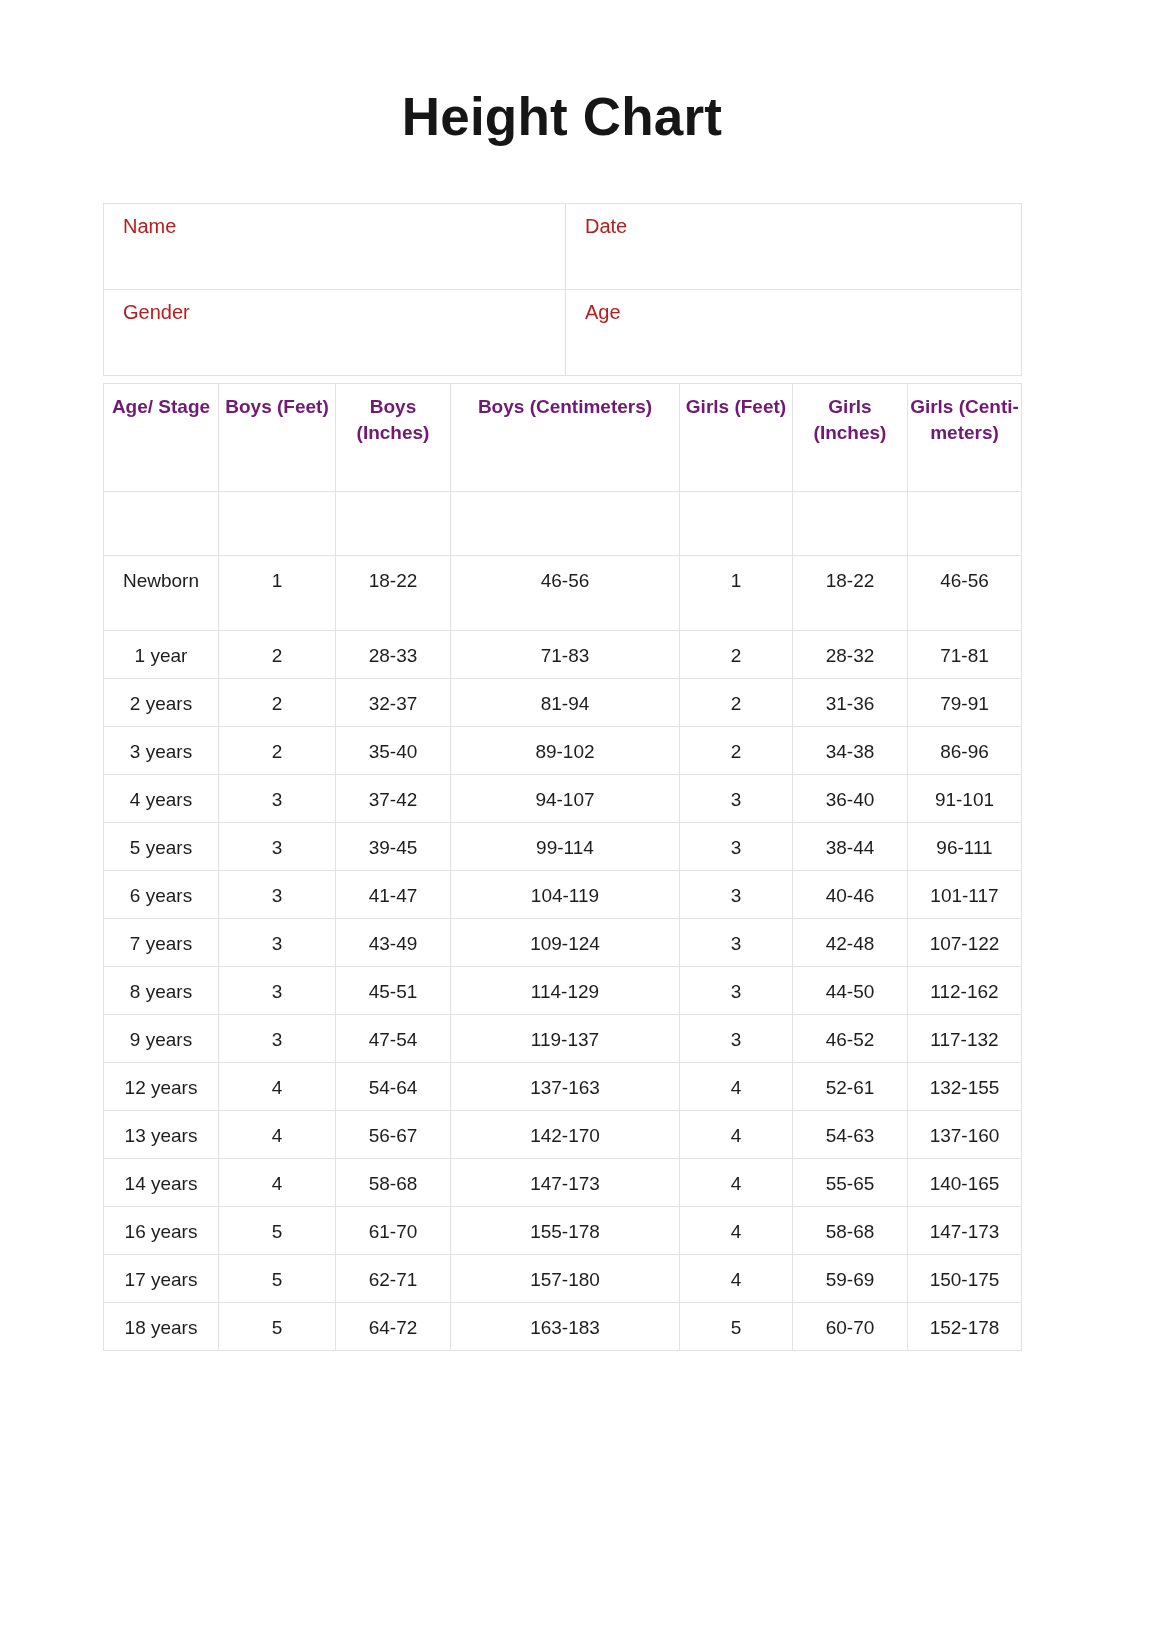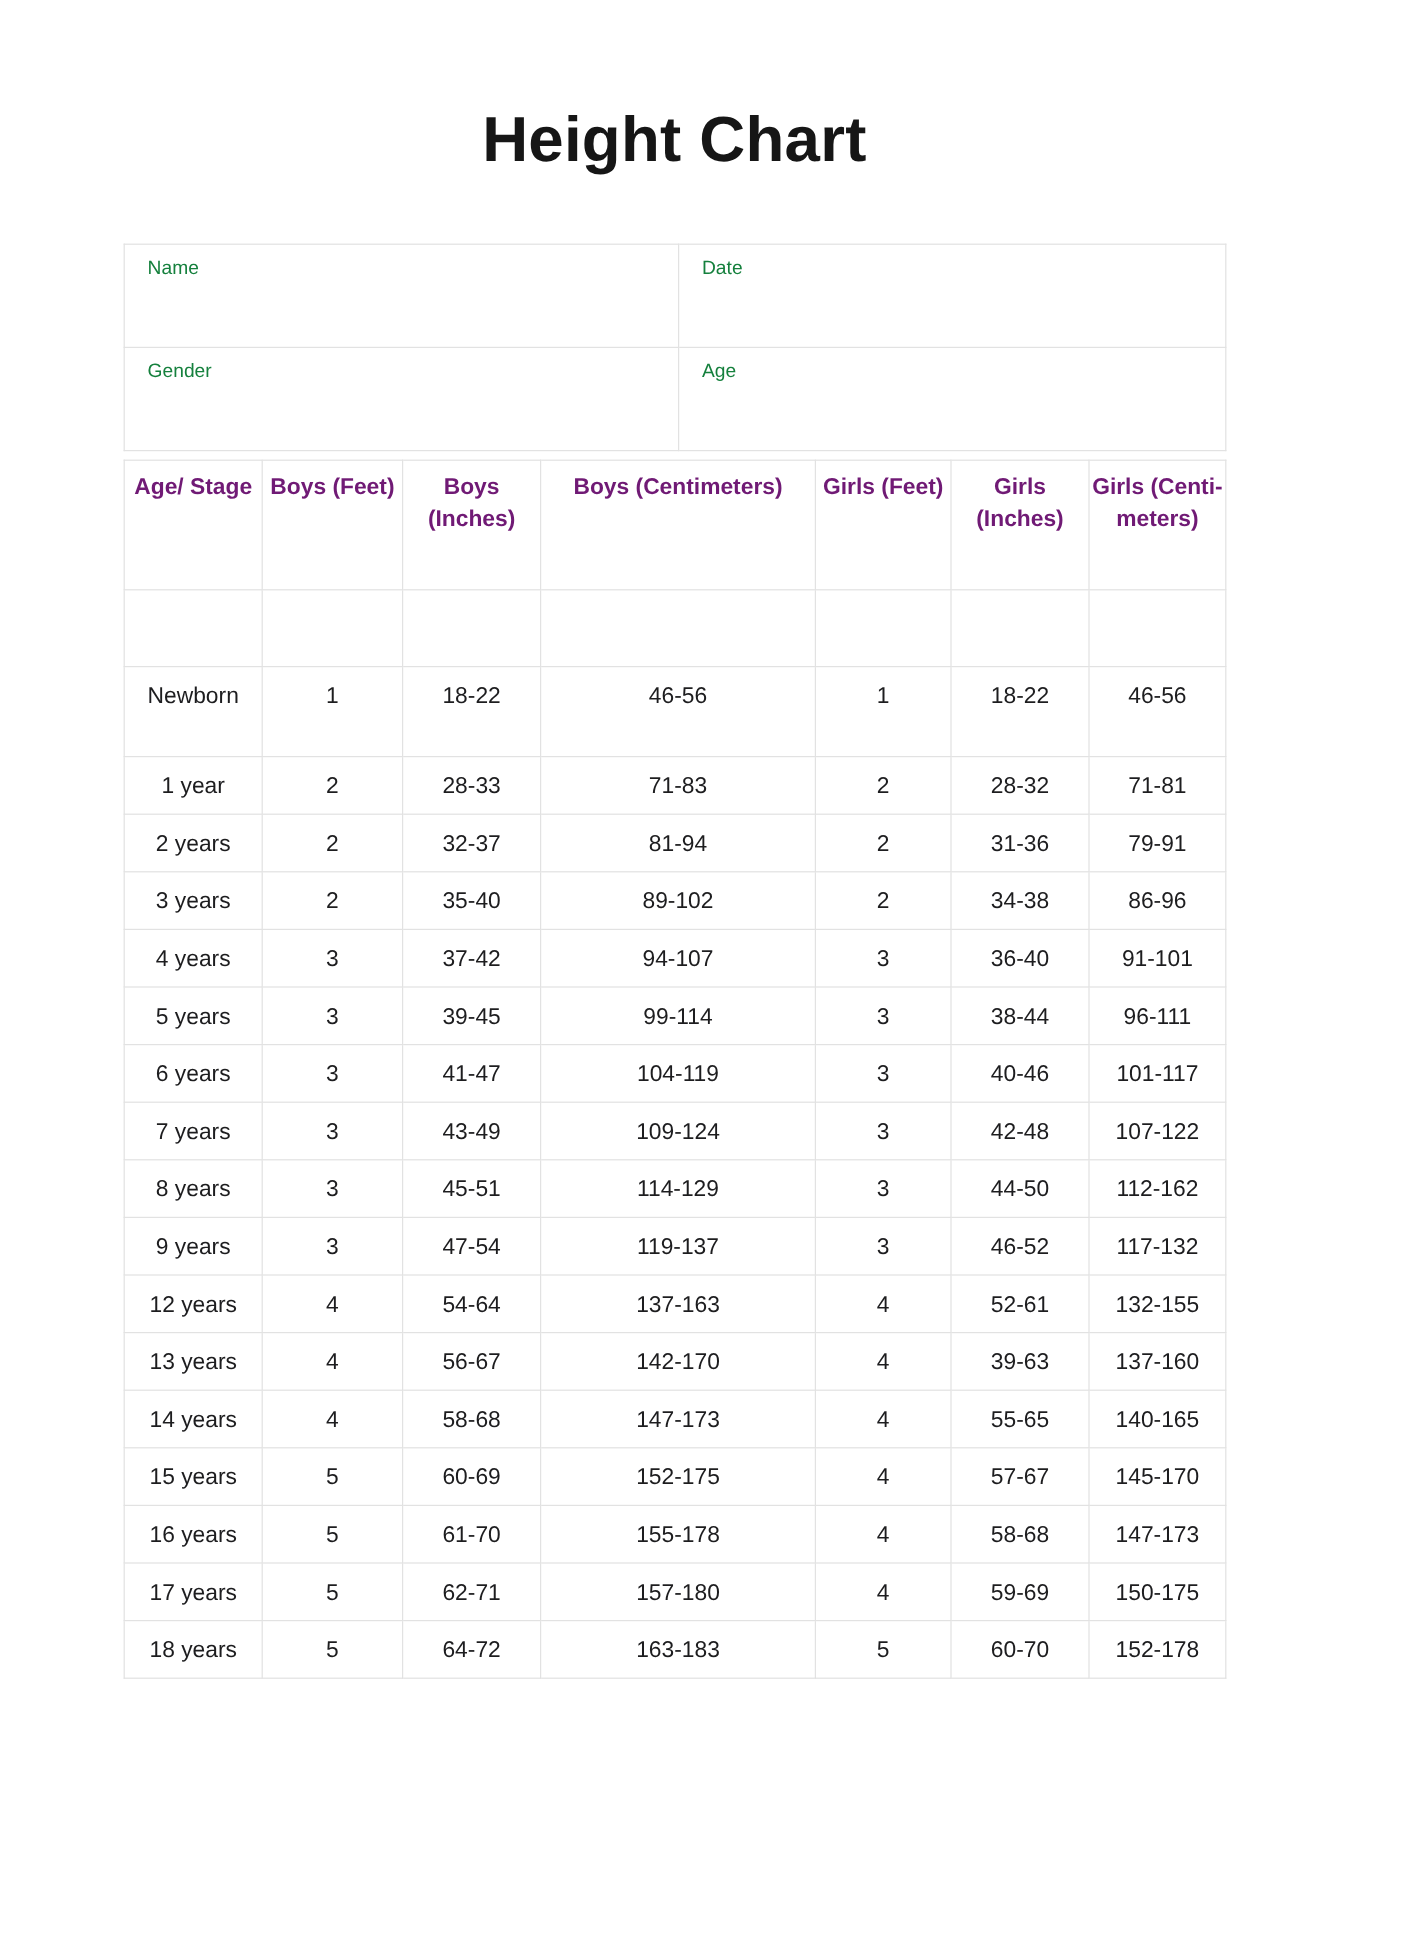--- a/index.html
+++ b/index.html
@@ -27,22 +27,22 @@
   table.fill-form {
     width: 100%;
     border-collapse: collapse;
     table-layout: fixed;
   }
   table.fill-form td {
     border: 1px solid #e2e2e2;
     height: 74px;
     vertical-align: top;
     padding: 11px 0 0 19px;
-    font-size: 16px;
-    color: #15803d;
+    font-size: 20px;
+    color: #b91c1c;
   }
   
   table.height-table {
     width: 100%;
     border-collapse: collapse;
     table-layout: fixed;
     margin-top: 7px;
   }
   table.height-table th,
   table.height-table td {
@@ -231,42 +231,33 @@
           <td>4</td>
           <td class="range-muted">52-61</td>
           <td>132-155</td>
         </tr>
         <tr class="data-row">
           <td>13 years</td>
           <td>4</td>
           <td class="range-muted">56-67</td>
           <td>142-170</td>
           <td>4</td>
-          <td class="range-muted">39-63</td>
+          <td class="range-muted">54-63</td>
           <td>137-160</td>
         </tr>
         <tr class="data-row">
           <td>14 years</td>
           <td>4</td>
           <td class="range-muted">58-68</td>
           <td>147-173</td>
           <td>4</td>
           <td class="range-muted">55-65</td>
           <td>140-165</td>
         </tr>
         <tr class="data-row">
-          <td>15 years</td>
-          <td>5</td>
-          <td class="range-muted">60-69</td>
-          <td>152-175</td>
-          <td>4</td>
-          <td class="range-muted">57-67</td>
-          <td>145-170</td>
-        </tr>
-        <tr class="data-row">
           <td>16 years</td>
           <td>5</td>
           <td class="range-muted">61-70</td>
           <td>155-178</td>
           <td>4</td>
           <td class="range-muted">58-68</td>
           <td>147-173</td>
         </tr>
         <tr class="data-row">
           <td>17 years</td>

